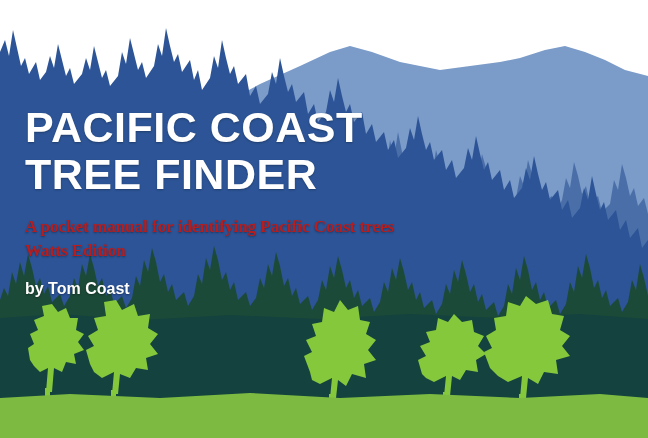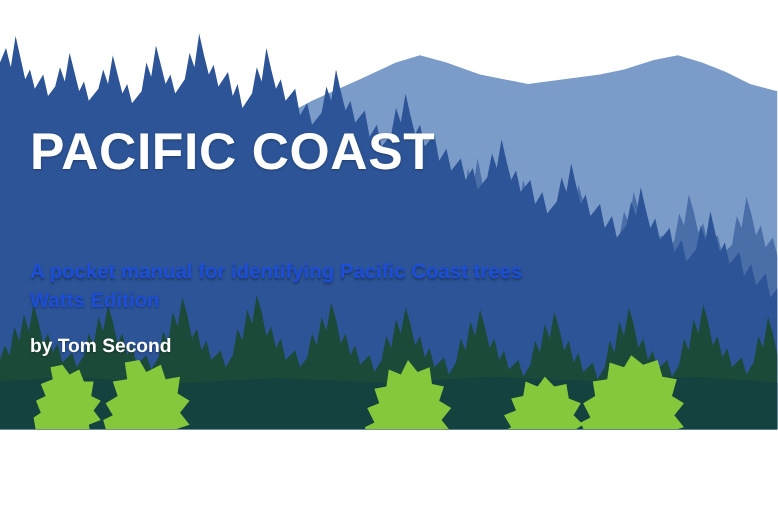--- a/index.html
+++ b/index.html
@@ -3,21 +3,21 @@
 <meta charset="utf-8">
 <style>
   html, body {
     margin: 0;
     padding: 0;
     background: #ffffff;
   }
   #cover {
     position: relative;
     width: 648px;
-    height: 358px;
+    height: 438px;
     overflow: hidden;
     background: #ffffff;
     font-family: "Liberation Sans", sans-serif;
   }
   #art {
     position: absolute;
     inset: 0;
     width: 648px;
     height: 438px;
     display: block;
@@ -46,22 +46,22 @@
     white-space: nowrap;
     text-shadow: 0 1px 2px rgba(0,0,0,0.28);
   }
   #sub-block {
     position: absolute;
     left: 25px;
     top: 215px;
     width: 600px;
   }
   .subtitle-line {
-    color: #1d4ed8;
-    font-family: Liberation Sans, sans-serif;
+    color: #b91c1c;
+    font-family: Liberation Serif, serif;
     font-weight: bold;
     font-size: 17px;
     line-height: 24px;
     white-space: nowrap;
     text-shadow: 0 1px 2px rgba(0,0,0,0.35);
   }
   #author-block {
     position: absolute;
     left: 25px;
     top: 279px;
@@ -247,26 +247,27 @@
     <path fill="#7cba42" d="M 0,398 L 70,394 L 160,398 L 250,393 L 340,398
              L 430,394 L 520,398 L 600,394 L 648,398
              L 648,438 L 0,438 Z"></path>
 
   </svg>
 
   <div class="text-layer">
 
     <div id="title-block">
       <div class="title-line">PACIFIC COAST</div>
+      <div class="title-line">TREE FINDER</div>
     </div>
 
     <div id="sub-block">
       <div class="subtitle-line">A pocket manual for identifying Pacific Coast trees</div>
       <div class="subtitle-line">Watts Edition</div>
     </div>
 
     <div id="author-block">
-      <div id="author-line">by Tom Second</div>
+      <div id="author-line">by Tom Coast</div>
     </div>
 
   </div>
 
 </div>
 
 </body></html>

